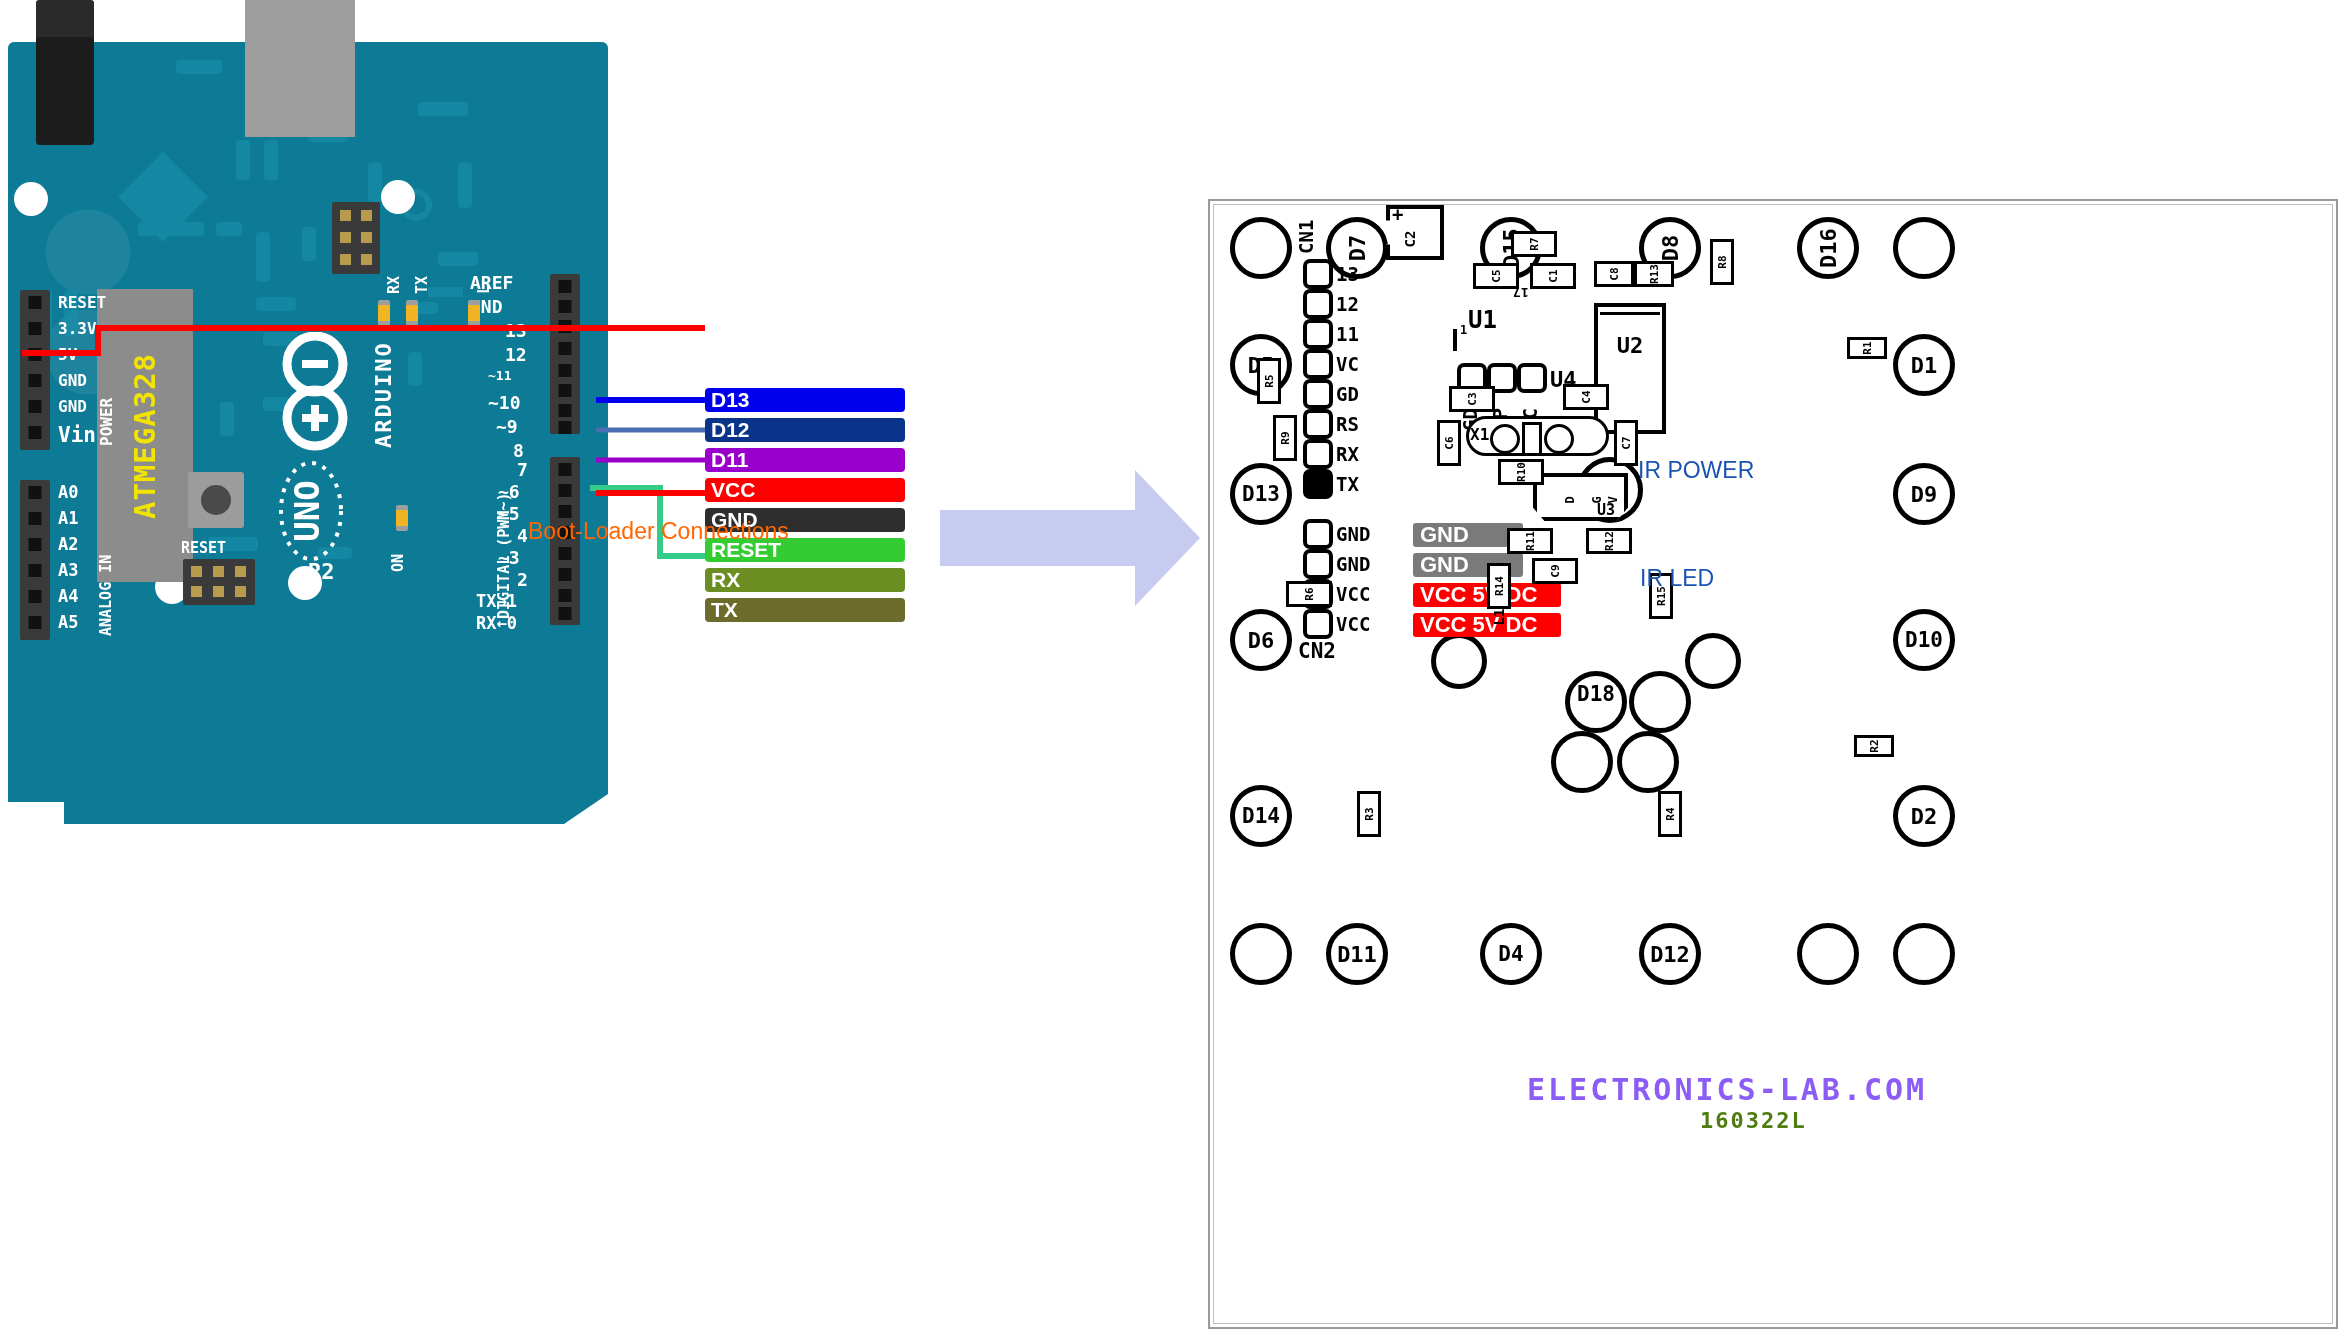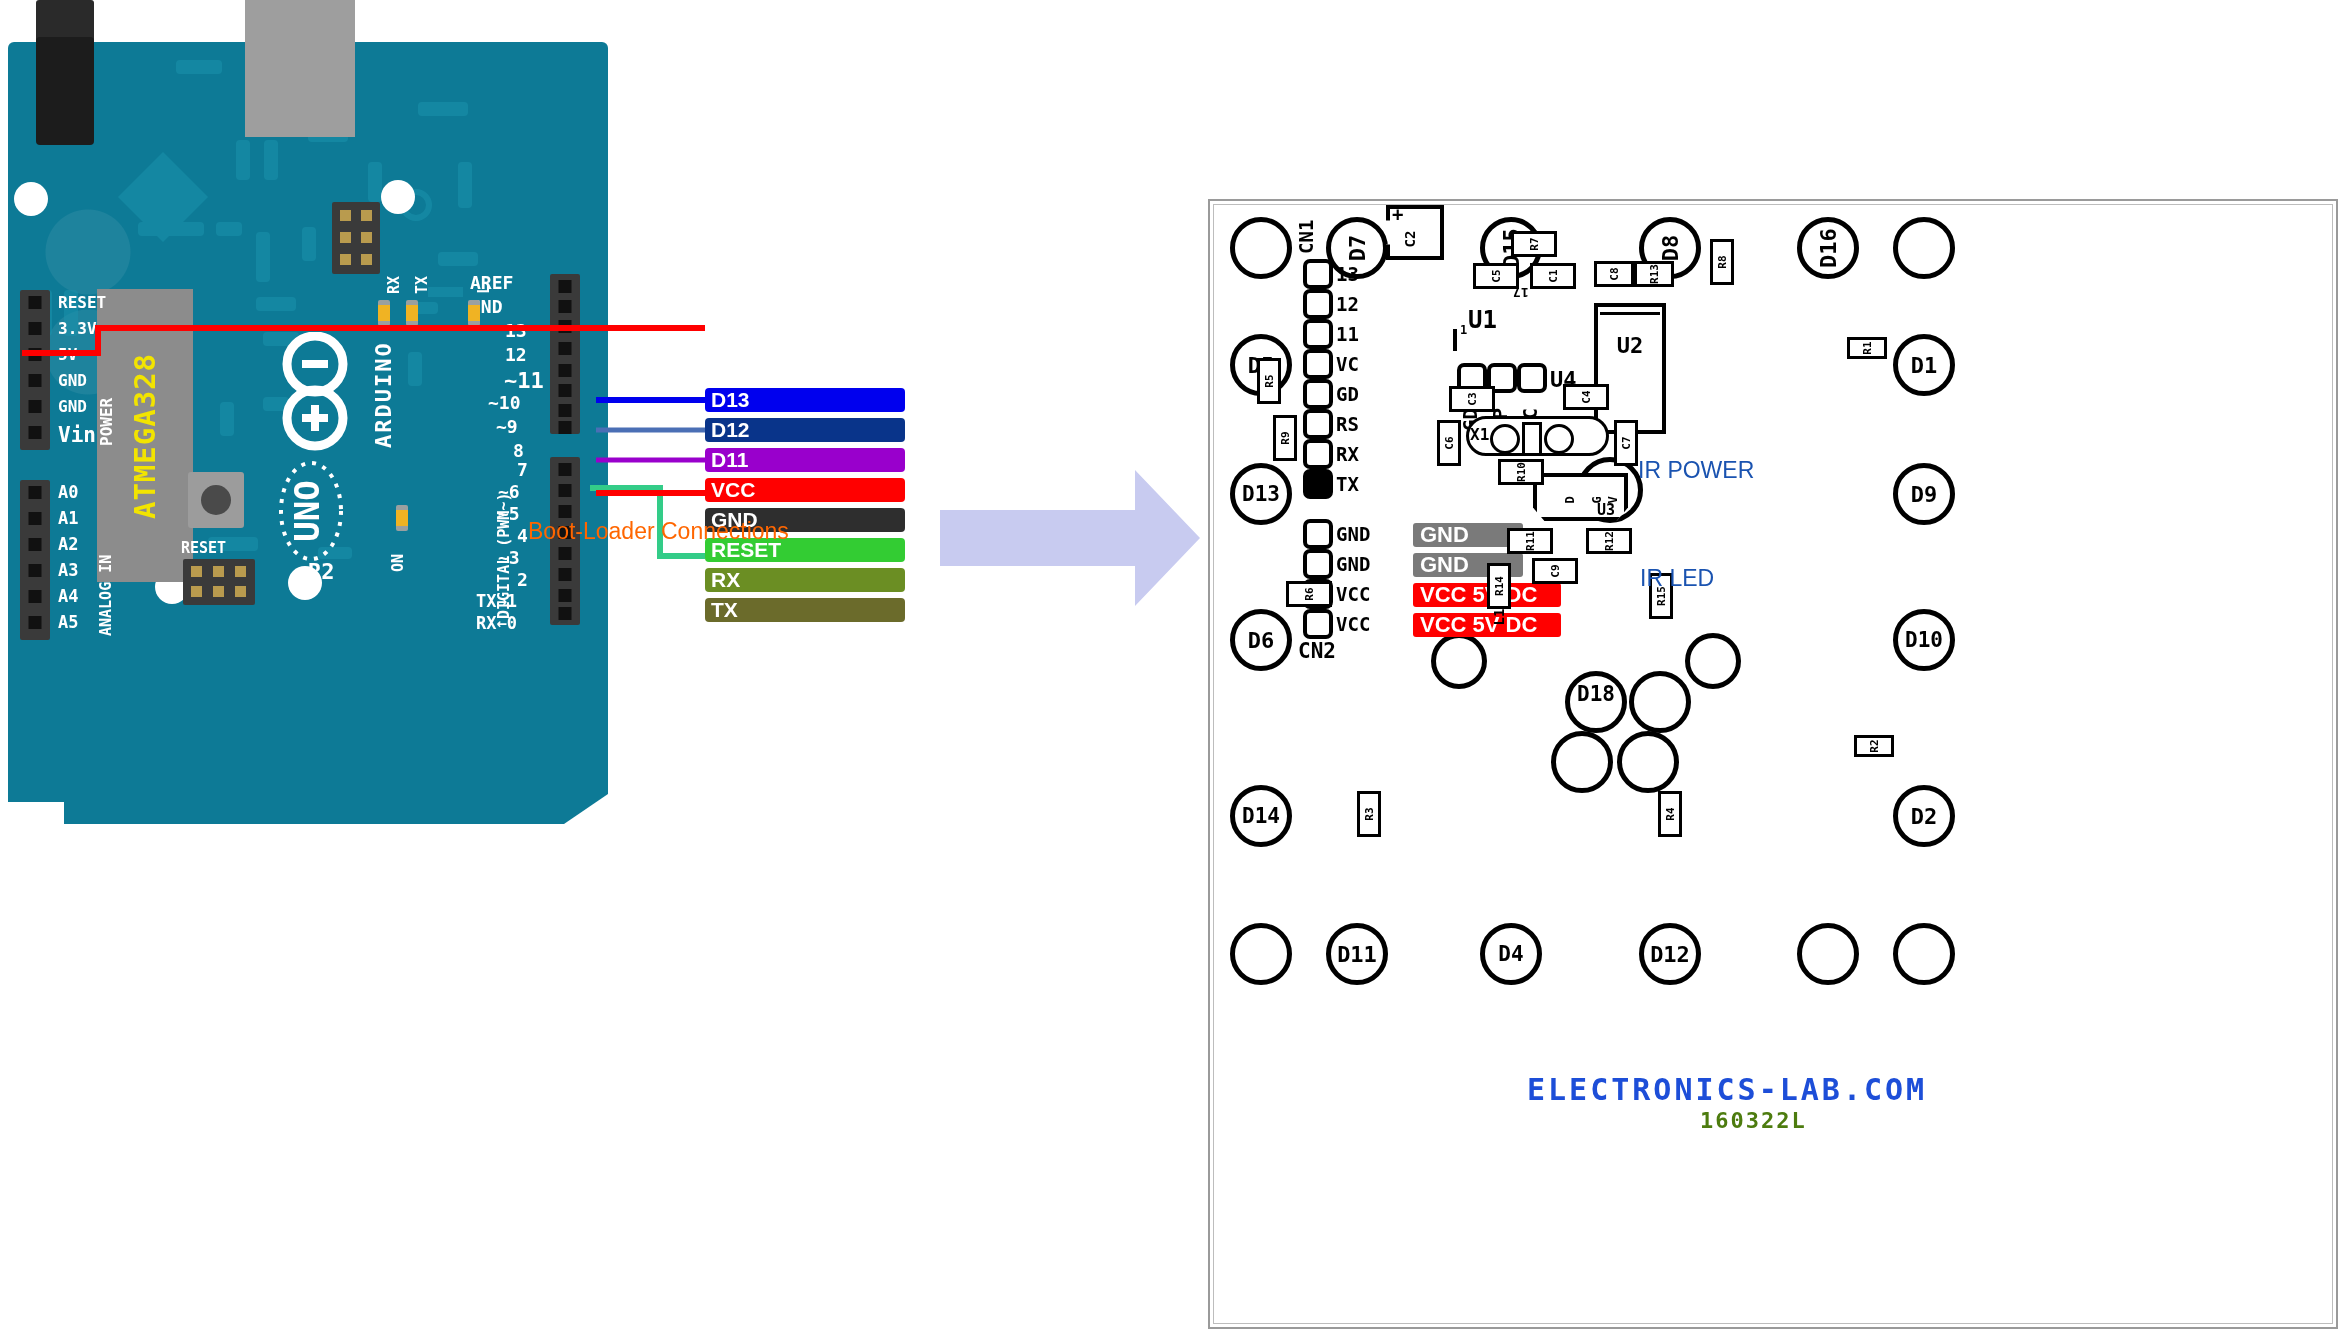--- a/index.html
+++ b/index.html
@@ -88,21 +88,21 @@
 
   .hdrchip{position:absolute;font-family:"DejaVu Sans Mono", monospace;font-weight:bold;color:#000;}
 
   .net-chip{position:absolute;height:24px;border-radius:3px;color:#fff;font-weight:bold;font-size:22px;
         line-height:24px;padding-left:7px;box-sizing:border-box;font-family:"Liberation Sans", sans-serif;
         white-space:nowrap;}
 
   .blue-note{position:absolute;color:#1a53b0;font-size:23px;font-family:"Liberation Sans", sans-serif;white-space:nowrap;}
 
   #brand{position:absolute;left:1527px;top:1072px;font-family:"DejaVu Sans Mono", monospace;
-        font-weight:bold;font-size:30px;letter-spacing:3px;color:#1d4ed8;white-space:nowrap;}
+        font-weight:bold;font-size:30px;letter-spacing:3px;color:#8b5cf6;white-space:nowrap;}
   #brand-rev{position:absolute;left:1700px;top:1108px;font-family:"DejaVu Sans Mono", monospace;
         font-weight:bold;font-size:22px;letter-spacing:2px;color:#4d7c0f;white-space:nowrap;}
 
   .u2-box{position:absolute;border:4px solid #000;background:#fff;box-sizing:border-box;}
   .u2-box span{position:absolute;left:50%;top:26px;transform:translateX(-50%);
         font-family:"DejaVu Sans Mono", monospace;font-weight:bold;font-size:22px;}
 </style>
 </head>
 <body>
 
@@ -198,21 +198,21 @@
       <div class="pin" style="top:68px;"></div>
     <div class="pin" style="top:90px;"></div>
       <div class="pin" style="top:110px;"></div>
     <div class="pin" style="top:130px;"></div>
       <div class="pin" style="top:147px;"></div>
   </div>
   <div class="silk" style="left:462px;top:230px;font-size:18px;">AREF</div>
   <div class="silk" style="left:462px;top:254px;font-size:18px;">GND</div>
   <div class="silk" style="left:497px;top:278px;font-size:18px;">13</div>
   <div class="silk" style="left:497px;top:302px;font-size:18px;">12</div>
-  <div class="silk" style="left:480px;top:326px;font-size:22px;margin-left:16px;">~11</div>
+  <div class="silk" style="left:480px;top:326px;font-size:13px;">~11</div>
   <div class="silk" style="left:480px;top:350px;font-size:18px;">~10</div>
   <div class="silk" style="left:488px;top:374px;font-size:18px;">~9</div>
   <div class="silk" style="left:505px;top:398px;font-size:18px;">8</div>
 
   <div class="hdr" style="left:542px;top:415px;width:30px;height:168px;">
     <div class="pin" style="top:6px;"></div>
       <div class="pin" style="top:27px;"></div>
     <div class="pin" style="top:48px;"></div>
       <div class="pin" style="top:69px;"></div>
     <div class="pin" style="top:90px;"></div>

